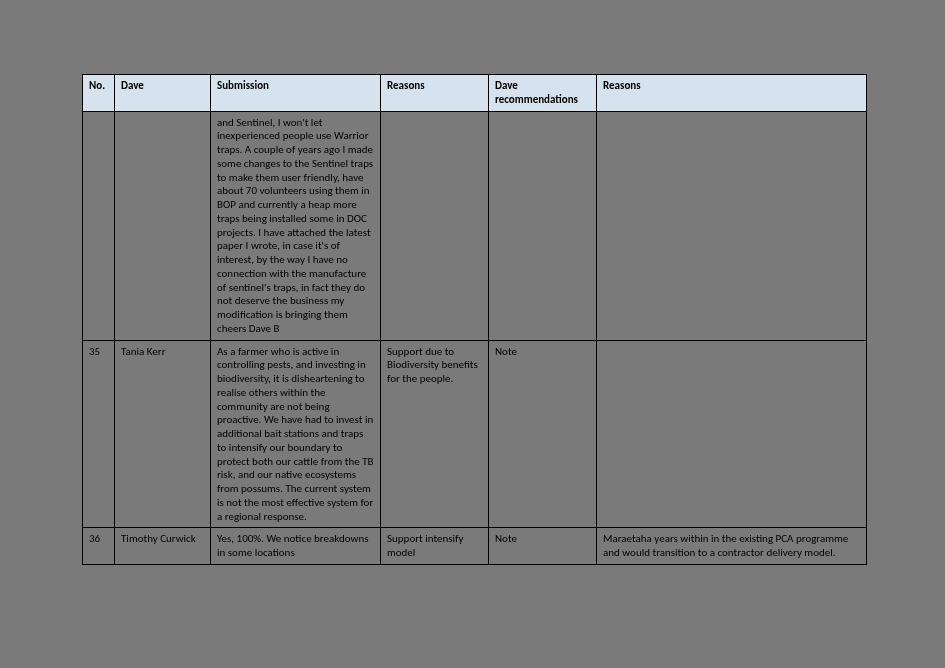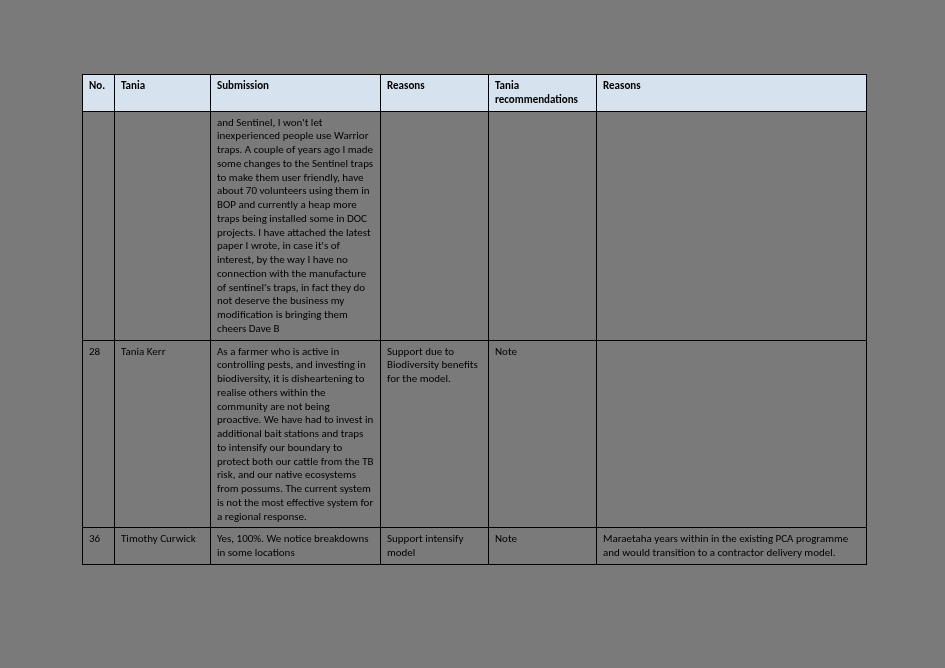--- a/index.html
+++ b/index.html
@@ -55,41 +55,41 @@
       <col class="c-no">
         <col class="c-name">
         <col class="c-sub">
       <col class="c-relief">
         <col class="c-staff">
         <col class="c-reason">
     </colgroup>
     <thead>
       <tr>
         <th>No.</th>
-        <th>Tania</th>
+        <th>Dave</th>
         <th>Submission</th>
         <th>Reasons</th>
-        <th>Tania recommendations</th>
+        <th>Dave recommendations</th>
         <th>Reasons</th>
       </tr>
     </thead>
     <tbody>
       <tr>
         <td></td>
         <td></td>
         <td>and Sentinel, I won't let inexperienced people use Warrior traps.  A couple of years ago I made some changes to the Sentinel traps to make them user friendly, have about 70 volunteers using them in BOP and currently a heap more traps being installed some in DOC projects. I have attached the latest paper I wrote, in case it's of interest, by the way I have no connection with the manufacture of sentinel's traps, in fact they do not deserve the business my modification is bringing them cheers Dave B</td>
         <td></td>
         <td></td>
         <td></td>
       </tr>
       <tr>
-        <td>28</td>
+        <td>35</td>
         <td>Tania Kerr</td>
         <td>As a farmer who is active in controlling pests, and investing in biodiversity, it is disheartening to realise others within the community are not being proactive. We have had to invest in additional bait stations and traps to intensify our boundary to protect both our cattle from the TB risk, and our native ecosystems from possums. The current system is not the most effective system for a regional response.</td>
-        <td>Support due to Biodiversity benefits for the model.</td>
+        <td>Support due to Biodiversity benefits for the people.</td>
         <td>Note</td>
         <td></td>
       </tr>
       <tr>
         <td>36</td>
         <td>Timothy Curwick</td>
         <td>Yes, 100%. We notice breakdowns in some locations</td>
         <td>Support intensify model</td>
         <td>Note</td>
         <td>Maraetaha years within in the existing PCA programme and would transition to a contractor delivery model.</td>

